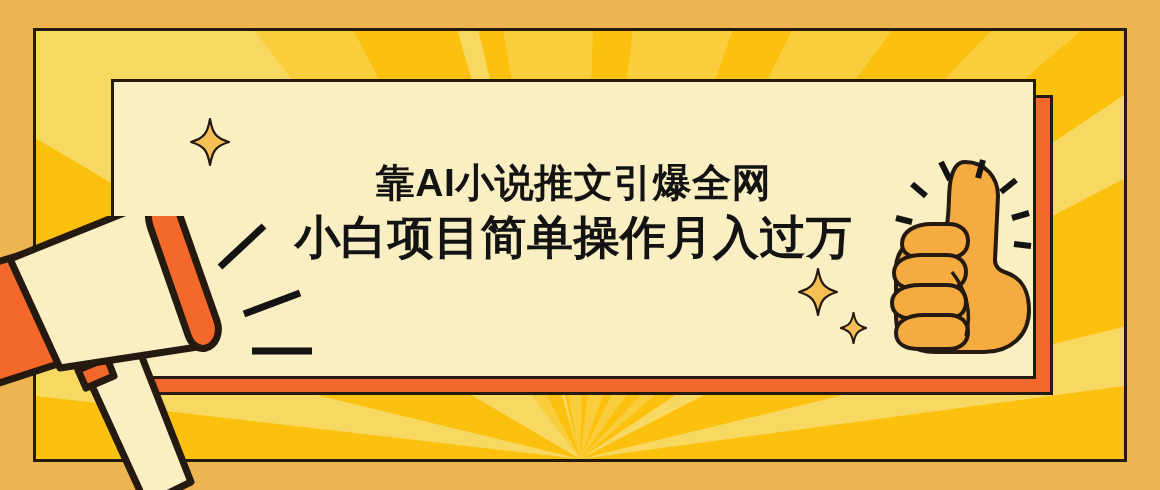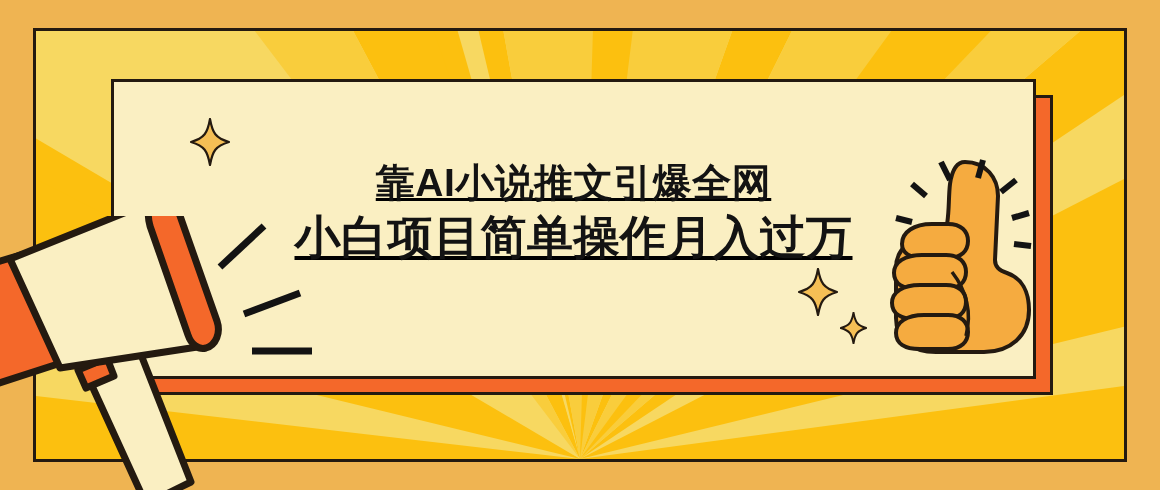--- a/index.html
+++ b/index.html
@@ -26,21 +26,21 @@
   
   .panel{
     position:absolute;left:111px;top:79px;width:925px;height:300px;
     background:#faefc2;border:3px solid #241a10;box-sizing:border-box;
   }
 
   
   .headline{
     position:absolute;left:111px;top:79px;width:925px;height:220px;
     display:flex;flex-direction:column;align-items:center;justify-content:center;
-    box-sizing:border-box;padding-top:46px;text-decoration:underline;
+    box-sizing:border-box;padding-top:46px;
   }
   .hl-line{
     color:#131313;font-weight:bold;letter-spacing:.5px;white-space:nowrap;
     line-height:1.02;text-align:center;
   }
   .hl-1{font-size:39px;margin-bottom:11px;}
   .hl-2{font-size:39px;margin-bottom:11px;}
   .hl-3{font-size:46px;text-align:center;}
 
   

